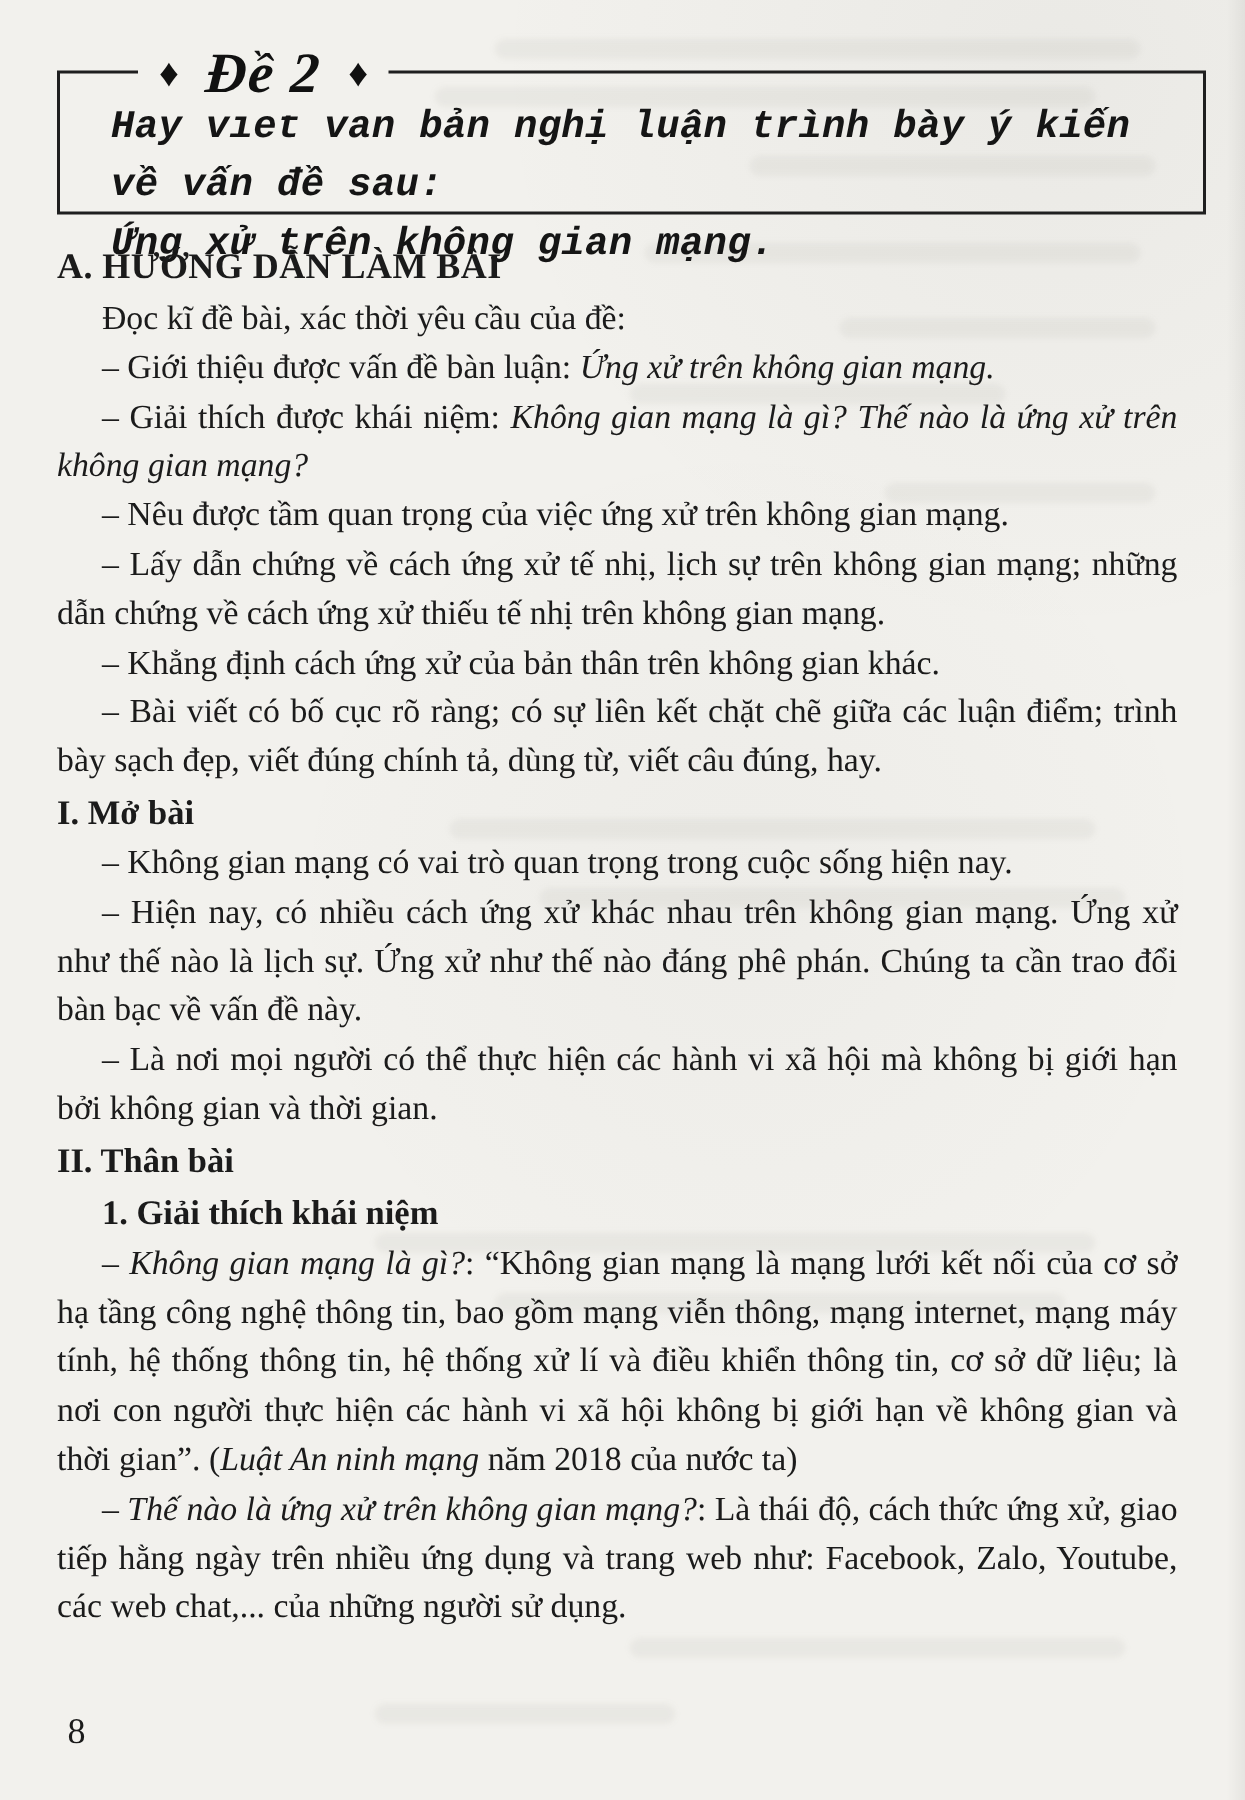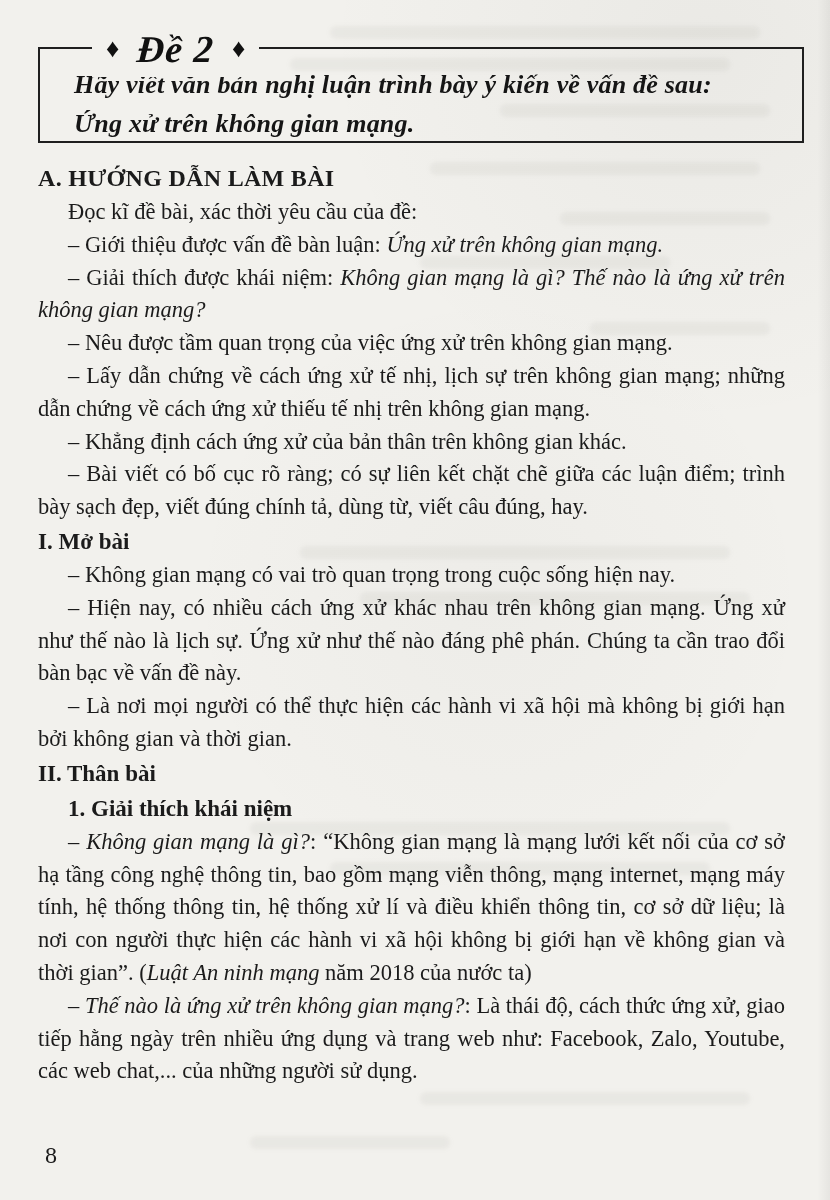--- a/index.html
+++ b/index.html
@@ -27,21 +27,21 @@
     position:absolute;top:-28px;left:52px;height:56px;
     background:#f2f1ed;padding:0 14px;display:flex;align-items:center;gap:18px;
   }
   .diamond{font-size:26px;line-height:1;color:#111;}
   .de-text{
     font-size:38px;font-weight:bold;font-style:italic;color:#111;
     letter-spacing:1px;transform:skewX(-4deg);
   }
   .prompt-line{
     margin:0;font-size:26px;font-weight:bold;font-style:italic;
-    line-height:39px;color:#151515;letter-spacing:0.2px;
+    line-height:39px;color:#151515;letter-spacing:0.2px;font-family:Liberation Mono, monospace;
   }
   .content{
     position:absolute;top:160px;left:38px;width:747px;z-index:1;
     font-size:22.5px;line-height:32.8px;
   }
   .content p{margin:0;text-indent:30px;text-align:justify;}
   .h-main{font-size:24px;line-height:36px;margin:0;font-weight:bold;letter-spacing:0.3px;}
   .h-main.spaced{margin-top:6px;}
   .h-sub{font-size:23px;line-height:35px;margin:0;font-weight:bold;}
   .h-sub2{font-size:23px;line-height:35px;margin:0;font-weight:bold;text-indent:30px;}

